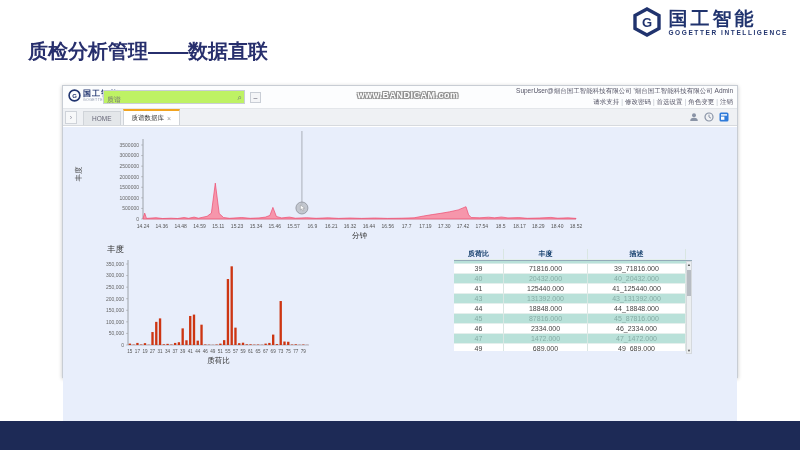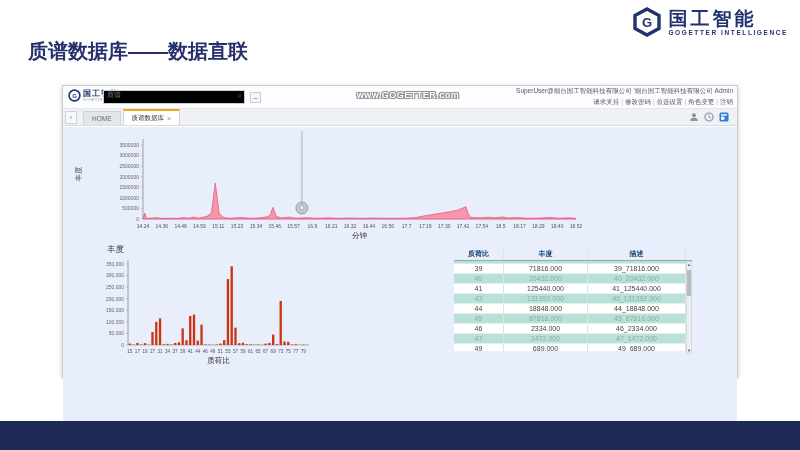--- a/index.html
+++ b/index.html
@@ -15,21 +15,21 @@
   .footer-bar { position:absolute; left:0; top:421px; width:800px; height:29px; background:#1d2a56; }
 
   
   .app { position:absolute; left:62px; top:85px; width:676px; height:293px; background:#fff;
          border:1px solid #c8cdd4; box-shadow:0 1px 4px rgba(0,0,0,.22); }
   .topbar { position:absolute; left:0; top:0; width:100%; height:23px; background:#fcfdfe; border-bottom:1px solid #e3e6ea; }
   .app-logo { position:absolute; left:5px; top:3px; display:flex; align-items:center; gap:2px; }
   .app-logo-text { display:flex; flex-direction:column; }
   .app-logo-name { font-size:8px; font-weight:bold; color:#1f336e; letter-spacing:1px; line-height:8px; }
   .app-logo-tag { font-size:3.5px; color:#8a93a8; letter-spacing:.4px; }
-  .search { position:absolute; left:40px; top:4px; width:142px; height:14px; background:#000000; border:1px solid #c9ced6; display:flex; align-items:flex-start; }
+  .search { position:absolute; left:40px; top:4px; width:142px; height:14px; background:#bef264; border:1px solid #c9ced6; display:flex; align-items:flex-end; }
   .search input { border:none; outline:none; flex:1; font-size:7px; color:#777; padding:0 3px; font-family:inherit; background:transparent; }
   .search-glyph { font-size:8px; color:#667; padding-right:2px; }
   .mini-btn { position:absolute; left:187px; top:6px; width:11px; height:11px; border:1px solid #c9ced6; background:#f4f5f7; color:#556; font-size:7px; line-height:9px; text-align:center; }
   .watermark { position:absolute; left:250px; top:4px; width:190px; text-align:center; font-size:9px; font-weight:bold; color:#fff; letter-spacing:.5px;
                text-shadow:0 0 2px #777,1px 1px 0 #999,-1px -1px 0 #999,1px -1px 0 #999,-1px 1px 0 #999; }
   .user-block { position:absolute; right:4px; top:1px; text-align:right; }
   .user-line { font-size:6.5px; color:#556; white-space:nowrap; }
   .user-menu { font-size:6.5px; color:#556; margin-top:2px; white-space:nowrap; }
   .user-menu .sep { color:#b8bec8; margin:0 2px; }
   .user-menu .mi { cursor:pointer; }
@@ -72,41 +72,41 @@
     <svg width="30" height="30" viewBox="0 0 30 30">
       <polygon points="15,2 27,8.5 27,21.5 15,28 3,21.5 3,8.5" fill="none" stroke="#20336e" stroke-width="3.4"></polygon>
       <text x="15" y="20" text-anchor="middle" font-size="13" font-weight="bold" fill="#20336e" font-family="Liberation Sans,sans-serif">G</text>
     </svg>
     <div class="brand-text">
       <span class="brand-name">国工智能</span>
       <span class="brand-tagline">GOGETTER INTELLIGENCE</span>
     </div>
   </div>
 
-  <div class="slide-title">质谱数据库——数据直联</div>
+  <div class="slide-title">质检分析管理——数据直联</div>
 
   <div class="app">
 
     <div class="topbar">
       <div class="app-logo">
         <svg width="13" height="13" viewBox="0 0 13 13">
           <circle cx="6.5" cy="6.5" r="5.4" fill="none" stroke="#1f336e" stroke-width="1.6"></circle>
           <text x="6.5" y="9" text-anchor="middle" font-size="6" font-weight="bold" fill="#1f336e" font-family="Liberation Sans,sans-serif">G</text>
         </svg>
         <div class="app-logo-text">
           <span class="app-logo-name">国工智能</span>
           <span class="app-logo-tag">GOGETTER INTELLIGENCE</span>
         </div>
       </div>
       <div class="search">
         <input value="质谱" style="">
         <span class="search-glyph">⌕</span>
       </div>
       <div class="mini-btn">–</div>
-      <div class="watermark">www.GOGETTER.com</div>
+      <div class="watermark">www.BANDICAM.com</div>
       <div class="user-block">
         <div class="user-line">SuperUser@烟台国工智能科技有限公司 '烟台国工智能科技有限公司 Admin</div>
         <div class="user-menu"><span class="mi">请求支持</span><span class="sep">|</span><span class="mi">修改密码</span><span class="sep">|</span><span class="mi">首选设置</span><span class="sep">|</span><span class="mi">角色变更</span><span class="sep">|</span><span class="mi">注销</span></div>
       </div>
     </div>
 
     <div class="tabbar">
       <div class="collapse-btn">›</div>
       <div class="tab home">
         <span>HOME</span>

